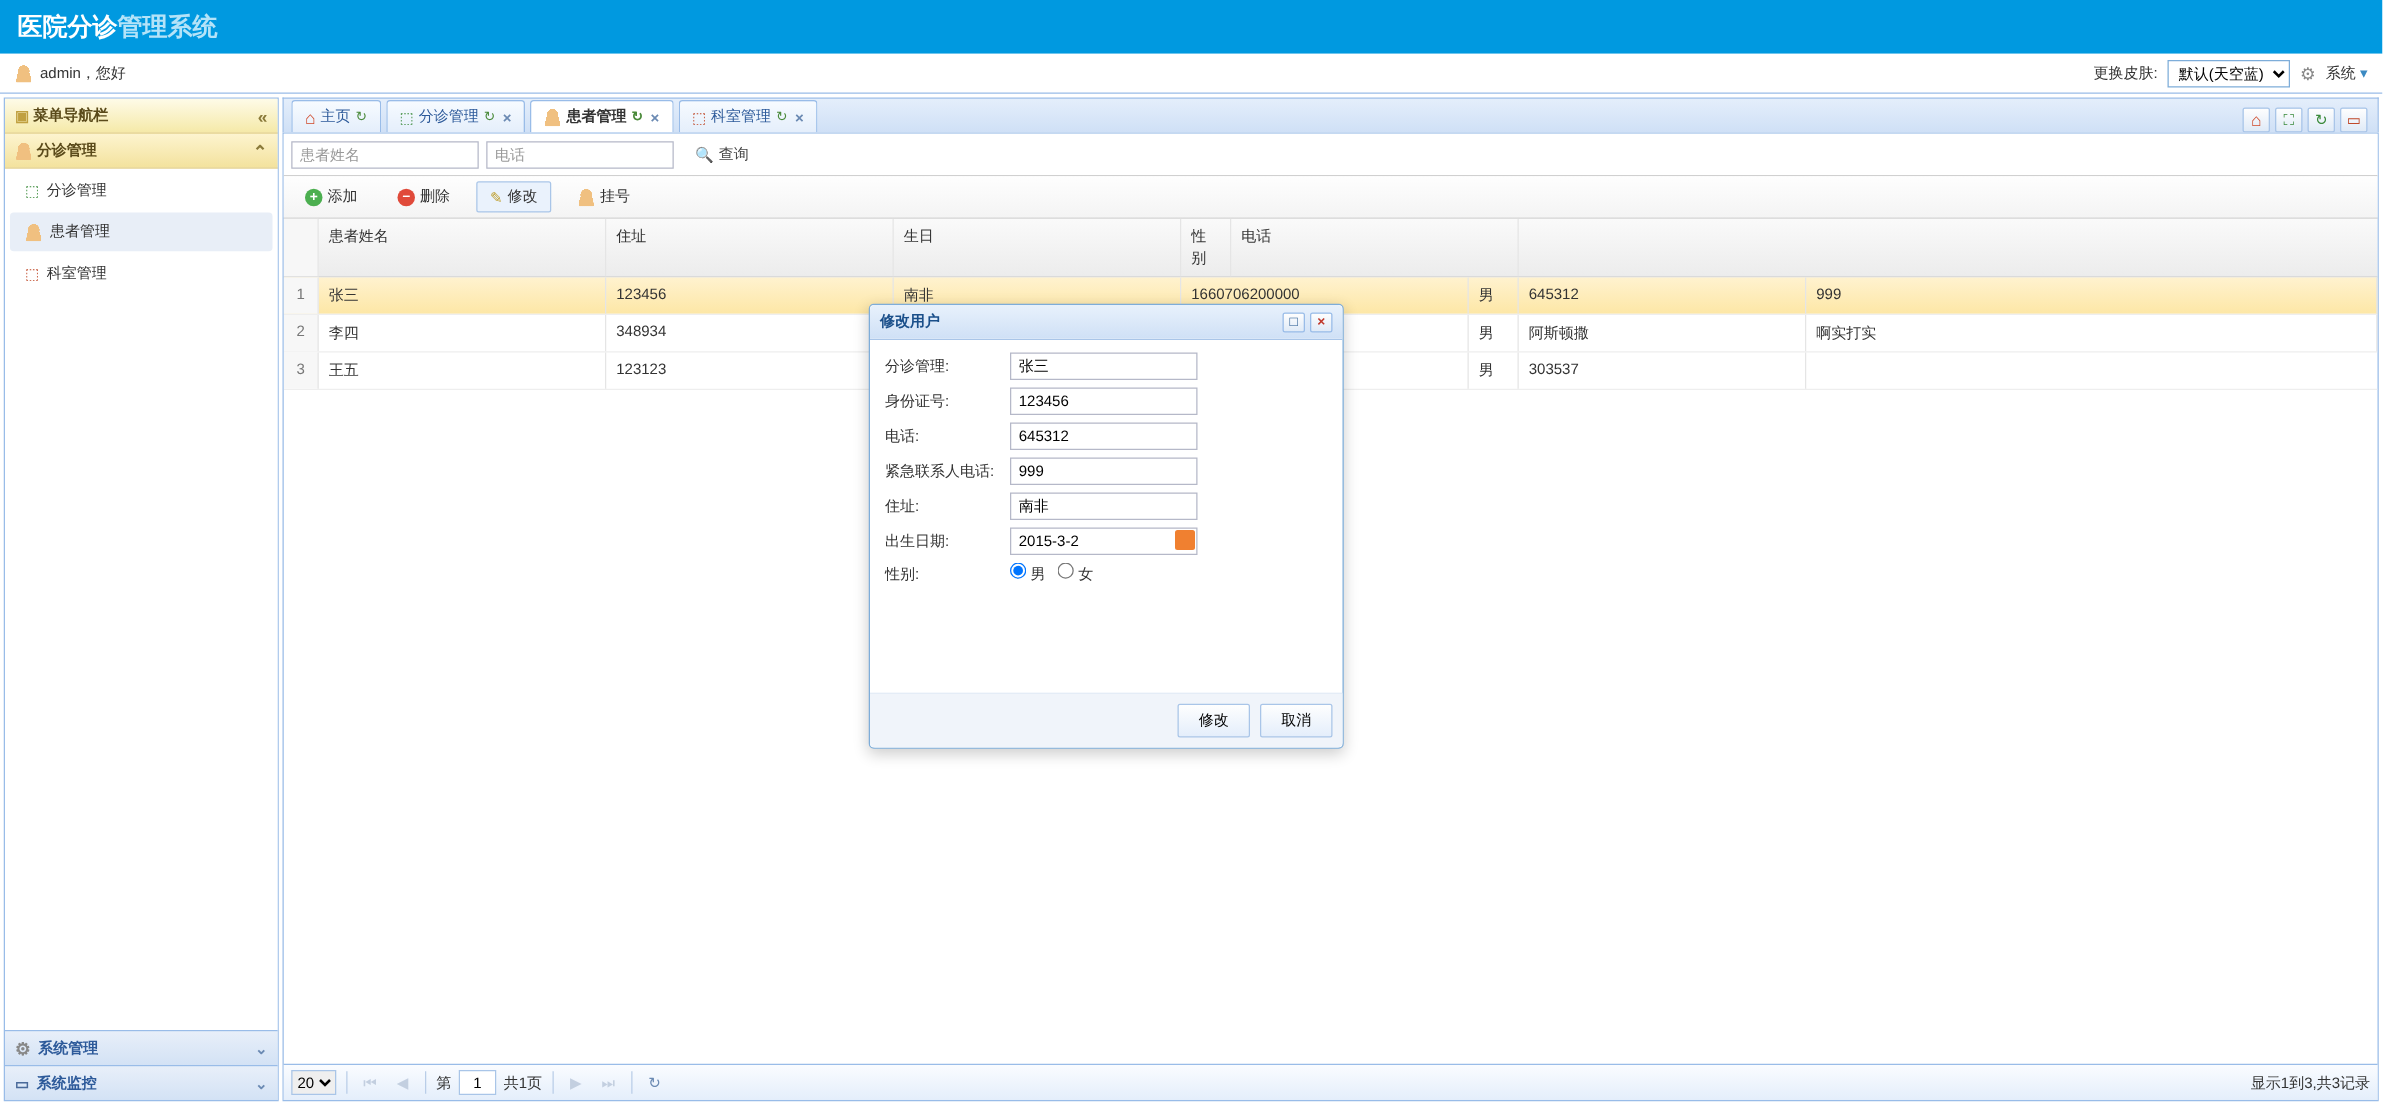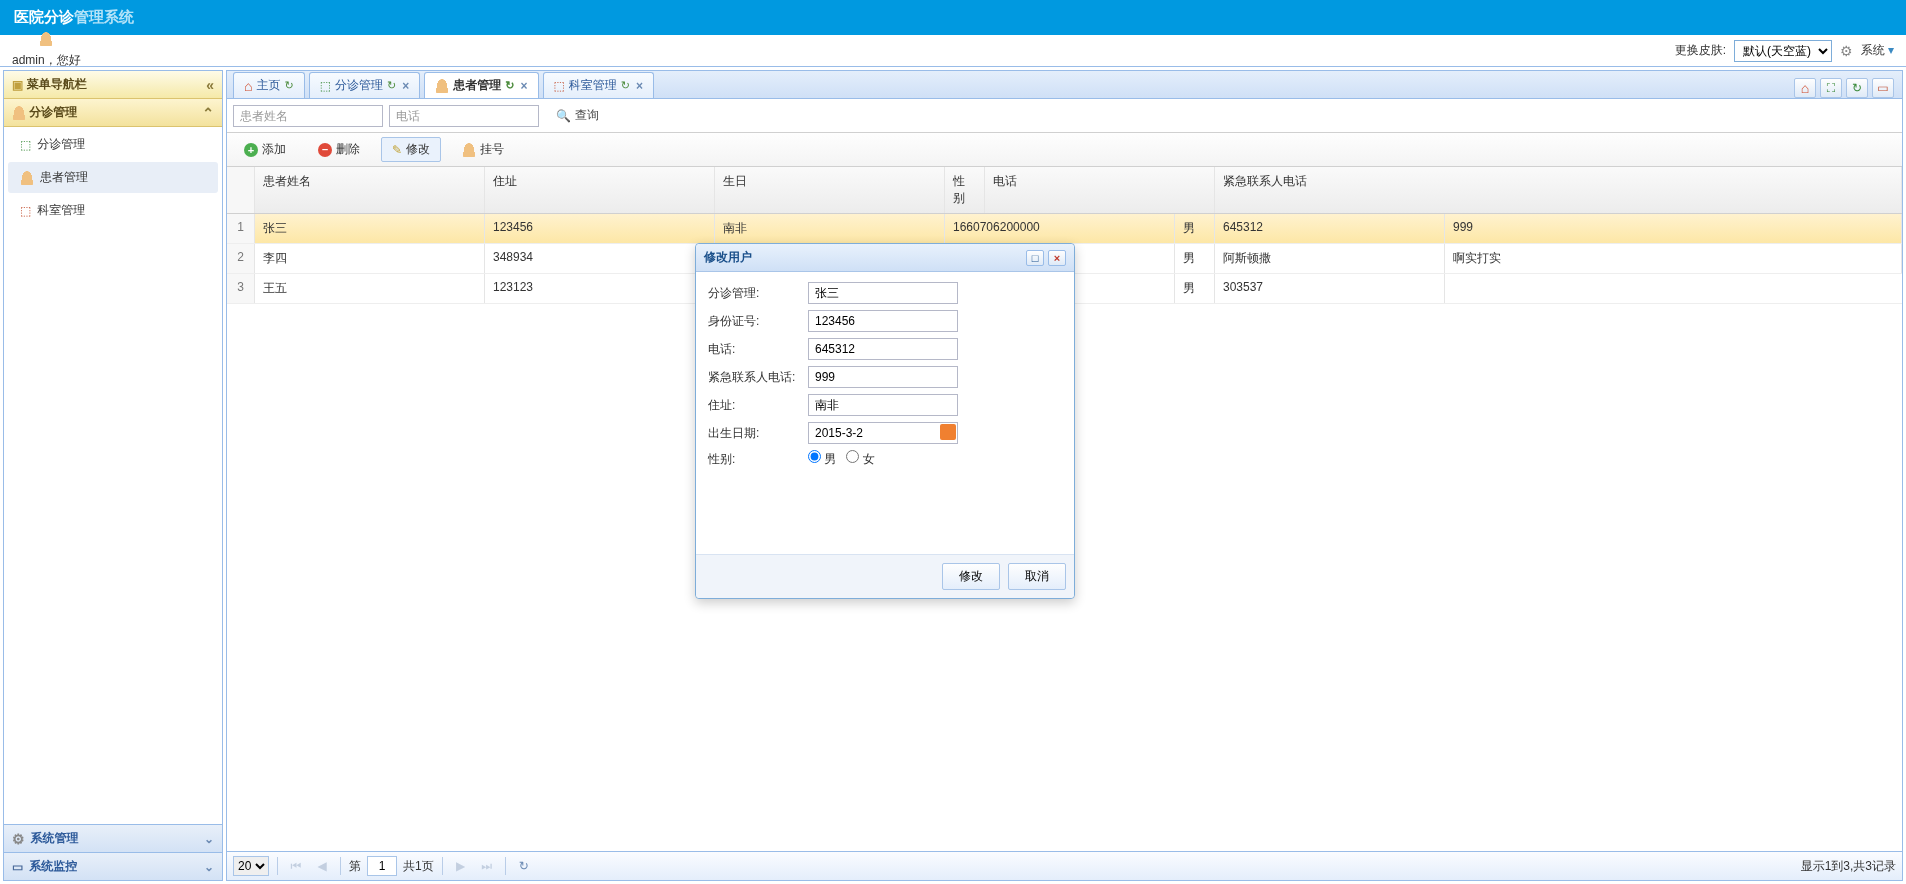--- a/index.html
+++ b/index.html
@@ -1,25 +1,25 @@
 <!DOCTYPE html>
 <html><head>
 <meta charset="utf-8">
 <style>
 * { box-sizing: border-box; margin: 0; padding: 0; }
 body { font-family: Arial, "Microsoft YaHei", sans-serif; font-size: 12px; color: #333; background: #fff; overflow: hidden; }
 
 .app { display: flex; flex-direction: column; height: 884px; width: 1906px; }
 
-.banner { background: #0099e0; color: #fff; padding: 8px 14px; font-size: 15px; font-weight: bold; }
+.banner { background: #0099e0; color: #fff; padding: 8px 14px; font-size: 20px; font-weight: bold; }
 .banner .b1 { color: #fff; }
 .banner .b2 { color: #b4e3f8; }
 
 .userbar { display: flex; align-items: center; padding: 4px 12px; border-bottom: 1px solid #99bce8; background: #fff; height: 32px; }
-.userbar .greet { display: flex; align-items: center; gap: 6px; flex-direction: column; }
+.userbar .greet { display: flex; align-items: center; gap: 6px; }
 .userbar .right { margin-left: auto; display: flex; align-items: center; gap: 8px; }
 .userbar select { border: 1px solid #7eadd9; height: 22px; background: #fff; font-size: 12px; padding: 0 4px; }
 .userbar .sel-arrow { color: #3b8ac2; }
 
 .main { flex: 1; display: flex; min-height: 0; }
 
 .sidebar { width: 220px; border: 1px solid #99bce8; display: flex; flex-direction: column; margin: 3px 0 3px 3px; }
 .side-hdr { background: linear-gradient(#fefbe8, #f5e9a8); border-bottom: 1px solid #dbc36f; padding: 5px 8px; display: flex; align-items: center; font-weight: bold; color: #5a4a1a; }
 .side-hdr.secondary { background: linear-gradient(#fdf4cf, #f3e29d); }
 .side-hdr .collapse { margin-left: auto; color: #8a7a3a; font-size: 14px; cursor: pointer; }
@@ -231,21 +231,20 @@
         </div>
 
         <div class="grid">
           <div class="grid-head">
             <div class="gh col-num"></div>
             <div class="gh col-name">患者姓名</div>
             <div class="gh col-addr">住址</div>
             <div class="gh col-birth">生日</div>
             <div class="gh col-sex">性别</div>
             <div class="gh col-tel">电话</div>
-            <div class="gh col-em">紧急联系人电话</div>
           </div>
           <div id="grid-body">
               <div class="grid-row selected">
                 <div class="gc col-num">1</div>
                 <div class="gc col-name">张三</div>
                 <div class="gc col-id">123456</div>
                 <div class="gc col-addr">南非</div>
                 <div class="gc col-birth">1660706200000</div>
                 <div class="gc col-sex">男</div>
                 <div class="gc col-tel">645312</div>

